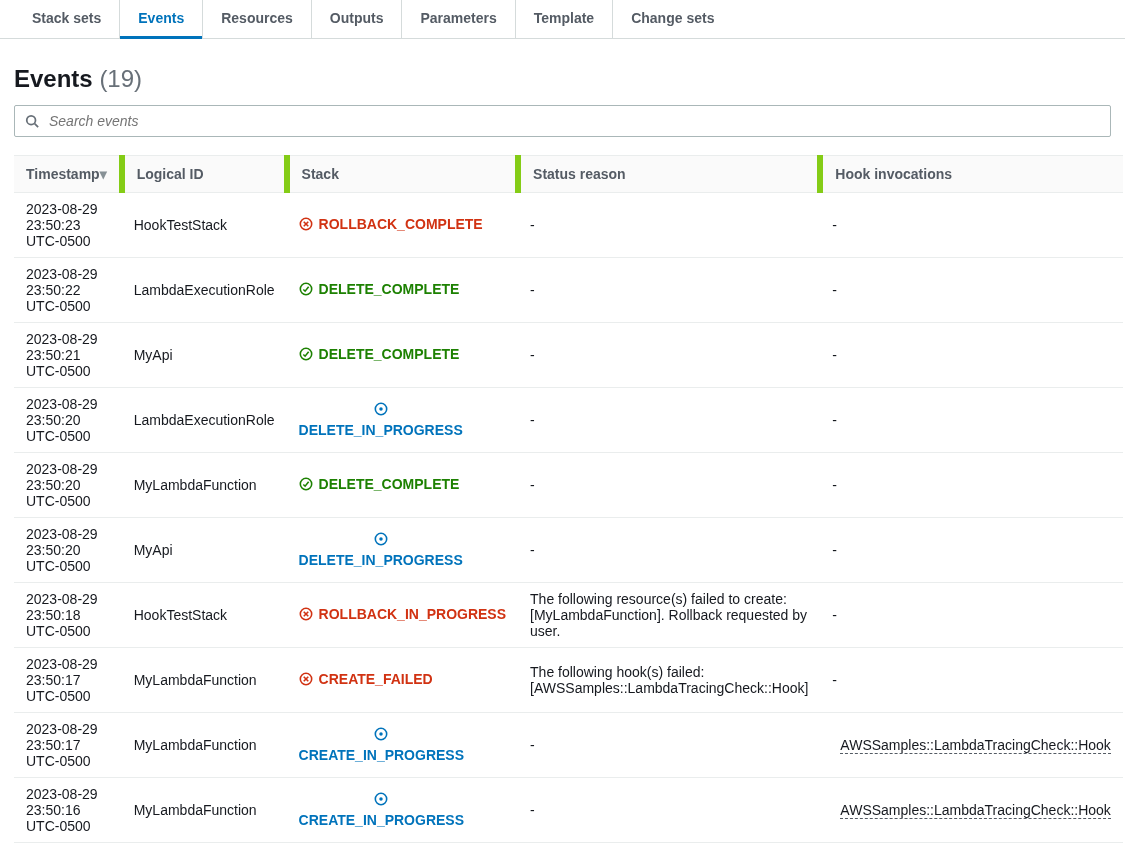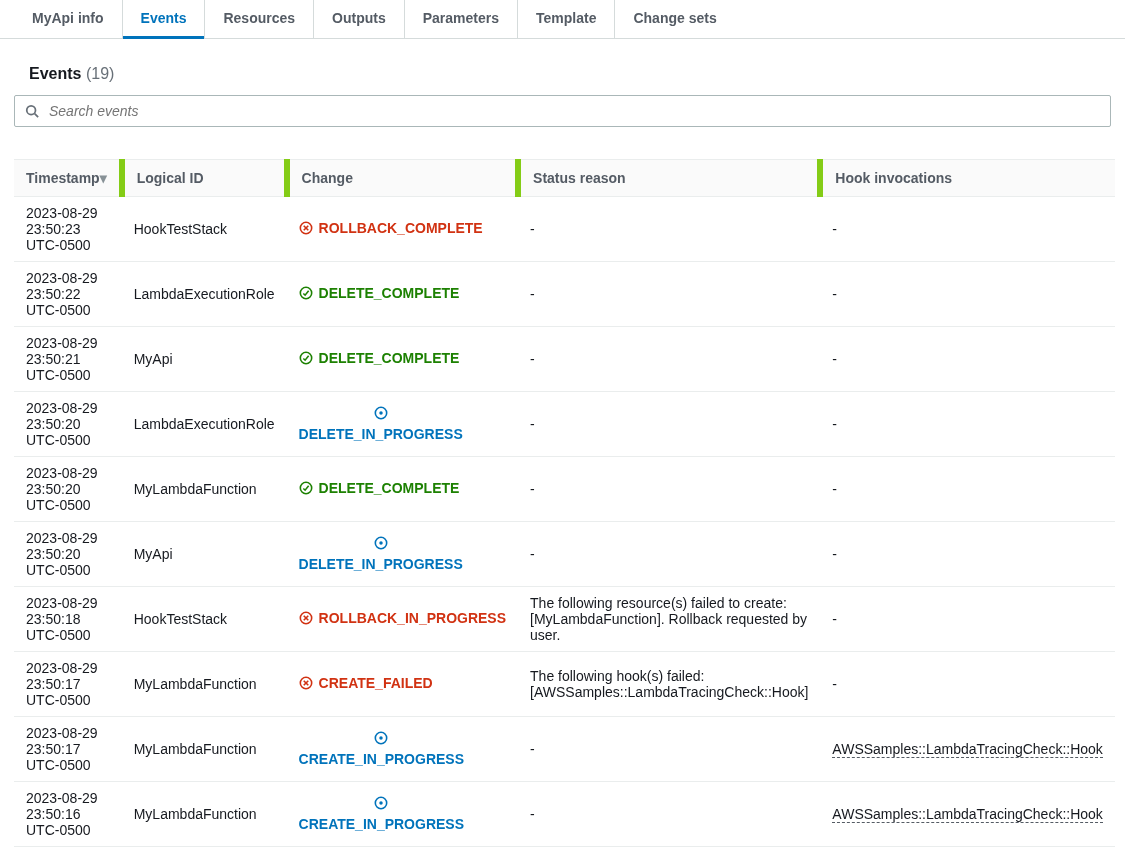--- a/index.html
+++ b/index.html
@@ -31,35 +31,35 @@
     content: "";
     position: absolute;
     left: 0; right: 0; bottom: -1px;
     height: 3px;
     background: #0073bb;
   }
   .panel {
     padding: 16px 14px 0;
   }
   .panel-title {
-    font-size: 16px;
-    font-weight: 700;
-    margin: 10px 15px 12px;
+    font-size: 24px;
+    font-weight: 700;
+    margin: 10px 0 12px;
   }
   .panel-title .count {
     font-weight: 400;
     color: #687078;
   }
   .search-wrap {
     border: 1px solid #aab7b8;
     border-radius: 2px;
     display: flex;
     align-items: center;
     padding: 6px 10px;
-    margin-bottom: 32px;
+    margin-bottom: 18px;
   }
   .search-wrap svg { flex: 0 0 auto; margin-right: 8px; }
   .search-wrap input {
     border: none;
     outline: none;
     width: 100%;
     font-size: 14px;
     font-style: italic;
     color: #687078;
   }
@@ -95,28 +95,29 @@
     gap: 6px;
     font-weight: 700;
   }
   .status.red { color: #d13212; }
   .status.green { color: #1d8102; }
   .status.blue { color: #0073bb; flex-direction: column; }
   .status svg { flex: 0 0 auto; }
   .hook-link {
     border-bottom: 1px dashed #545b64;
     cursor: pointer;
+    margin-left: 8px;
   }
   .th-inner { display:flex; align-items:center; justify-content:space-between; }
 </style>
 </head>
 <body>
 
 <div class="tabs" id="tab-bar">
-    <div class="tab">MyApi info</div>
+    <div class="tab">Stack sets</div>
     <div class="tab active">Events</div>
     <div class="tab">Resources</div>
     <div class="tab">Outputs</div>
     <div class="tab">Parameters</div>
     <div class="tab">Template</div>
     <div class="tab">Change sets</div>
   </div>
 
 <div class="panel">
   <div class="panel-title">
@@ -135,21 +136,21 @@
   <table>
     <thead>
       <tr>
         <th style="width:21%">
           <div class="th-inner">
             <span>Timestamp</span>
             <span class="sort-icon">▾</span>
           </div>
         </th>
         <th style="width:18%"><span>Logical ID</span></th>
-        <th style="width:16%"><span>Change</span></th>
+        <th style="width:16%"><span>Stack</span></th>
         <th style="width:23%"><span>Status reason</span></th>
         <th><span>Hook invocations</span></th>
       </tr>
     </thead>
     <tbody id="events-body">
         <tr>
           <td>2023-08-29 23:50:23 UTC-0500</td>
           <td>HookTestStack</td>
           <td><span class="status red">
               <svg width="14" height="14" viewBox="0 0 16 16">

